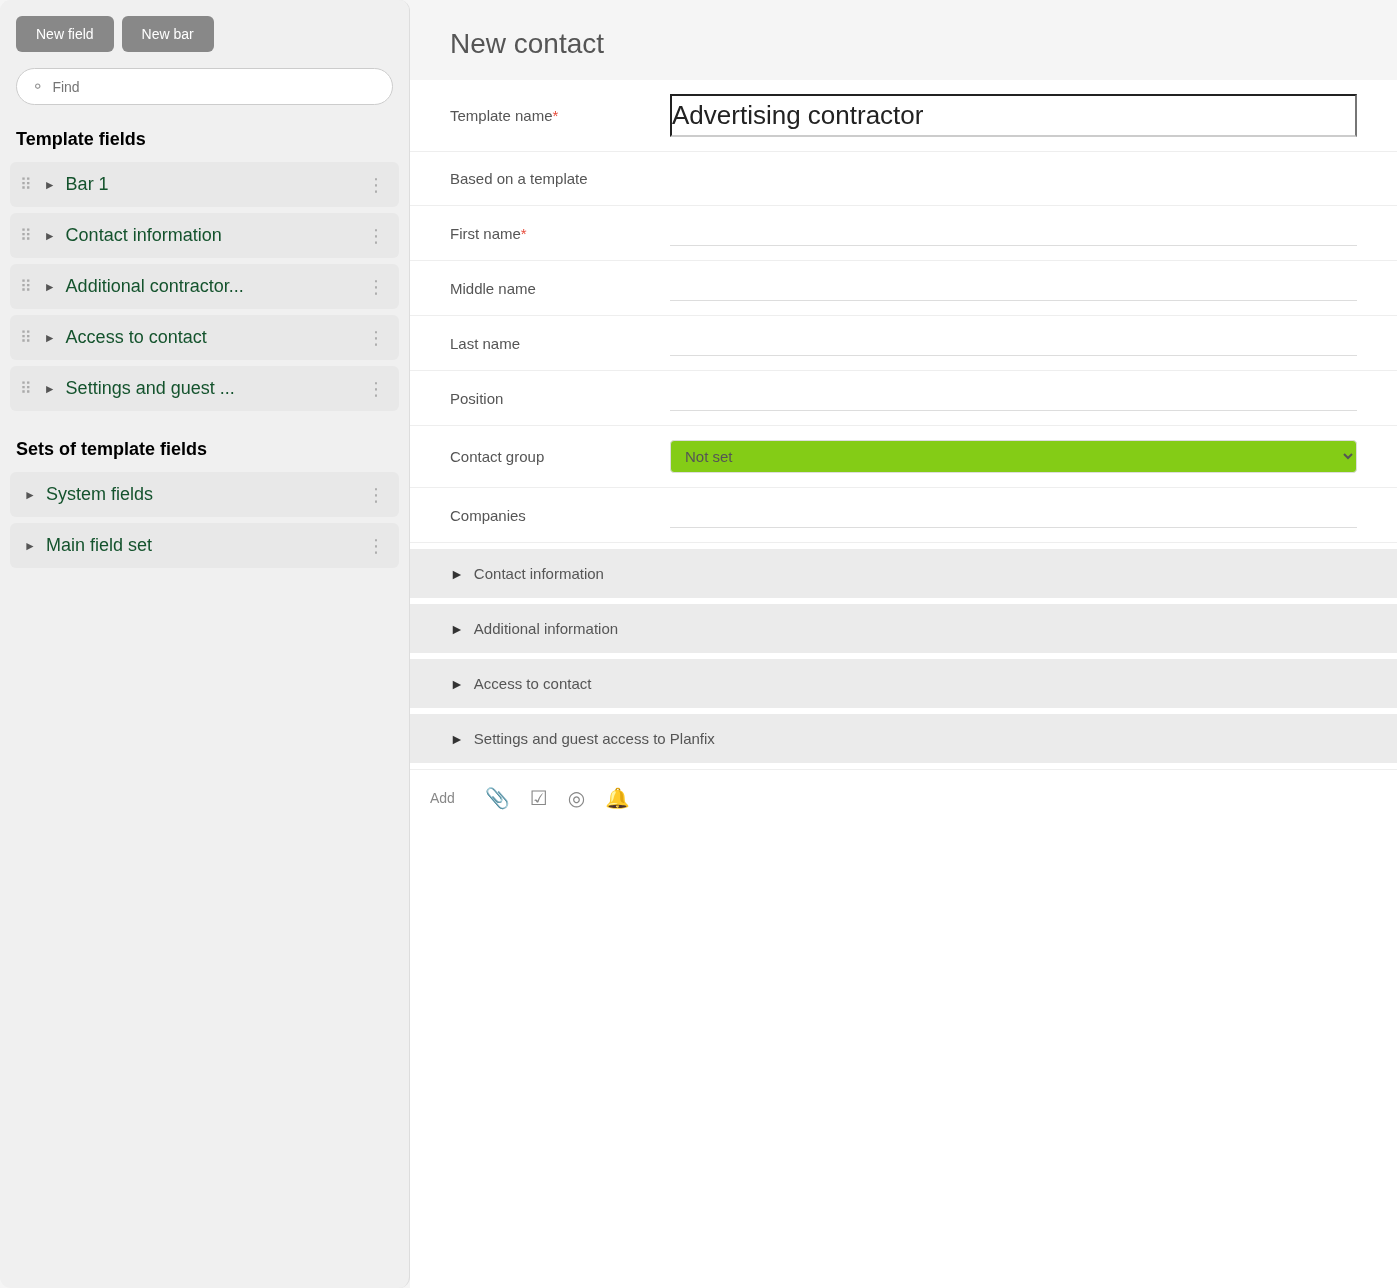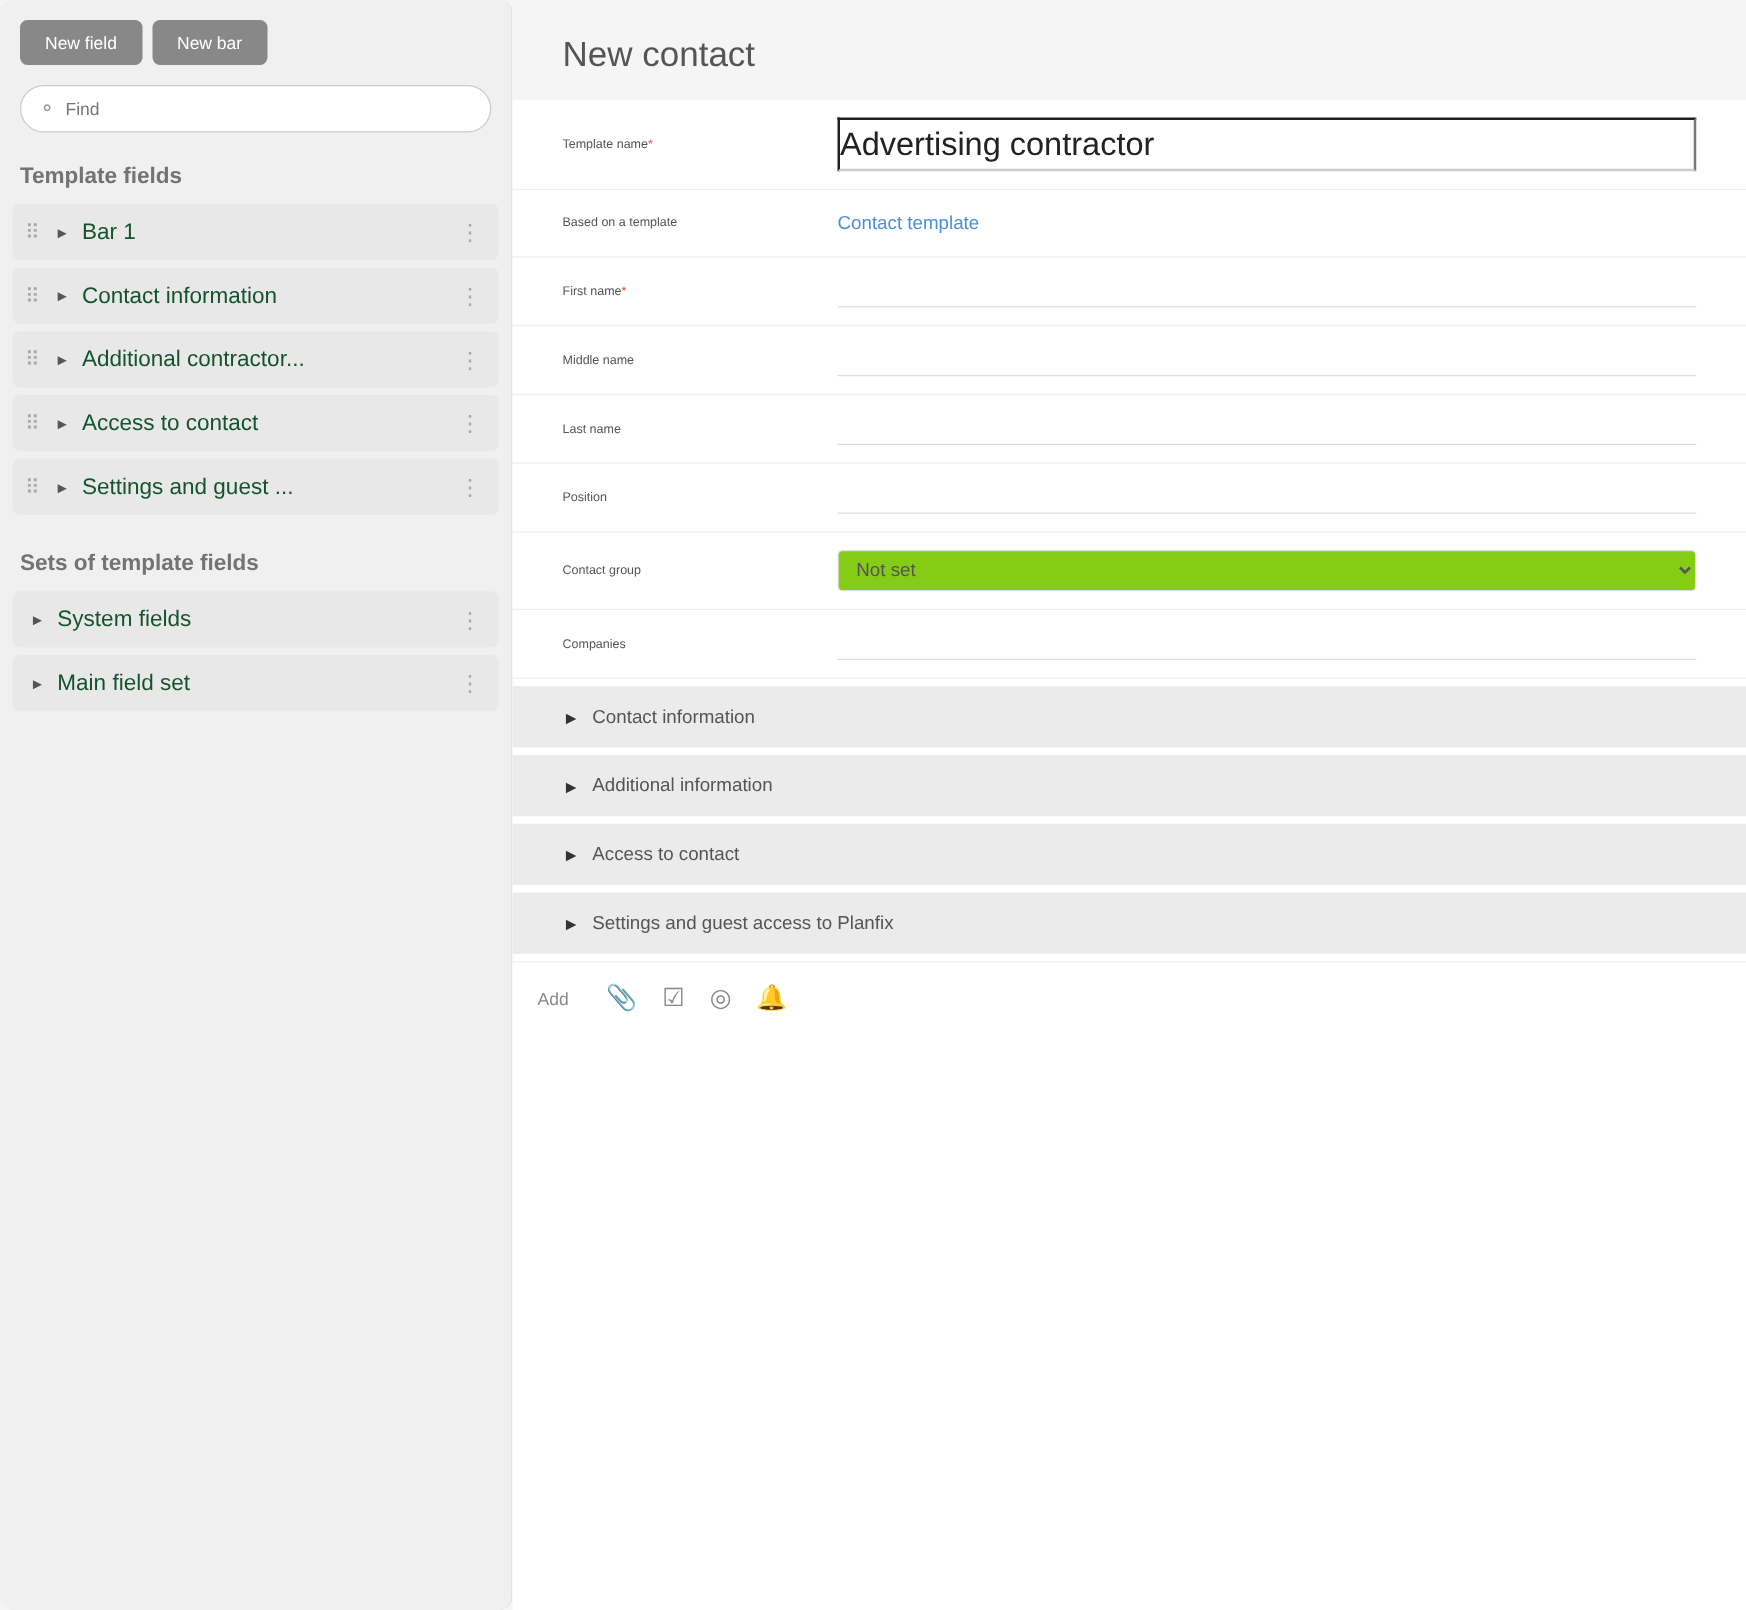--- a/index.html
+++ b/index.html
@@ -59,21 +59,21 @@
     }
 
     .search-icon-svg {
       color: #999;
       font-size: 16px;
     }
 
     .section-title {
       font-size: 18px;
       font-weight: 600;
-      color: #737373;
+      color: #000000;
       padding: 8px 16px 12px 16px;
     }
 
     .field-list {
       display: flex;
       flex-direction: column;
       gap: 6px;
       padding: 0 10px;
     }
 
@@ -159,21 +159,21 @@
     }
 
     .form-row:last-child {
       border-bottom: none;
     }
 
     .form-label {
       width: 220px;
       min-width: 220px;
       color: #555;
-      font-size: 10px;
+      font-size: 15px;
     }
 
     .required-star {
       color: #e74c3c;
     }
 
     .form-value {
       flex: 1;
     }
 
@@ -339,23 +339,20 @@
       <div class="form-label">
         <span>Template name</span><span class="required-star">*</span>
       </div>
       <div class="form-value">
         <input type="text" class="template-name-input" value="Advertising contractor" style="">
       </div>
     </div>
 
     <div class="form-row">
       <div class="form-label">Based on a template</div>
-      <div class="form-value">
-        <a class="link-value">Contact template</a>
-      </div>
     </div>
 
     <div class="form-row">
       <div class="form-label">
         <span>First name</span><span class="required-star">*</span>
       </div>
       <div class="form-value">
         <input type="text" class="form-input" style="">
       </div>
     </div>

